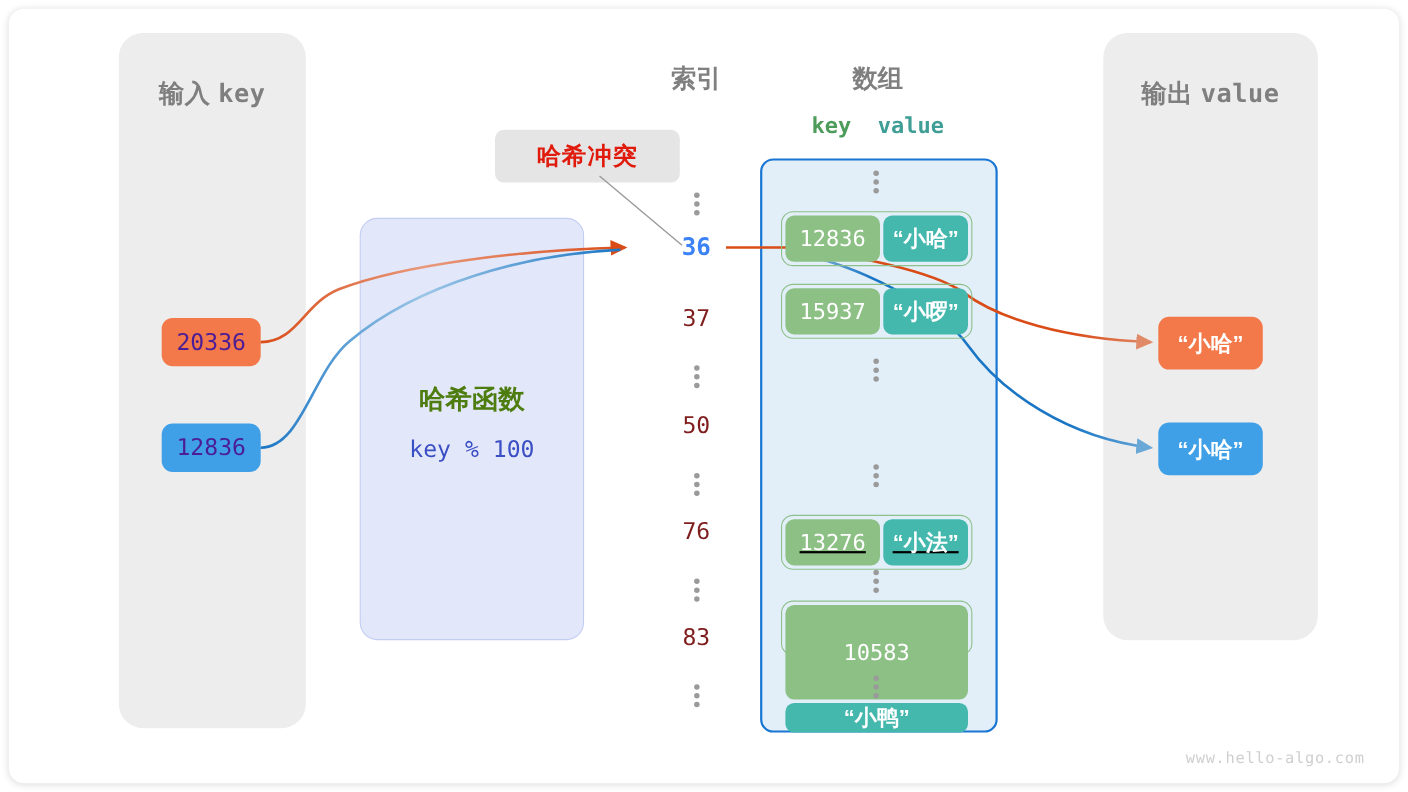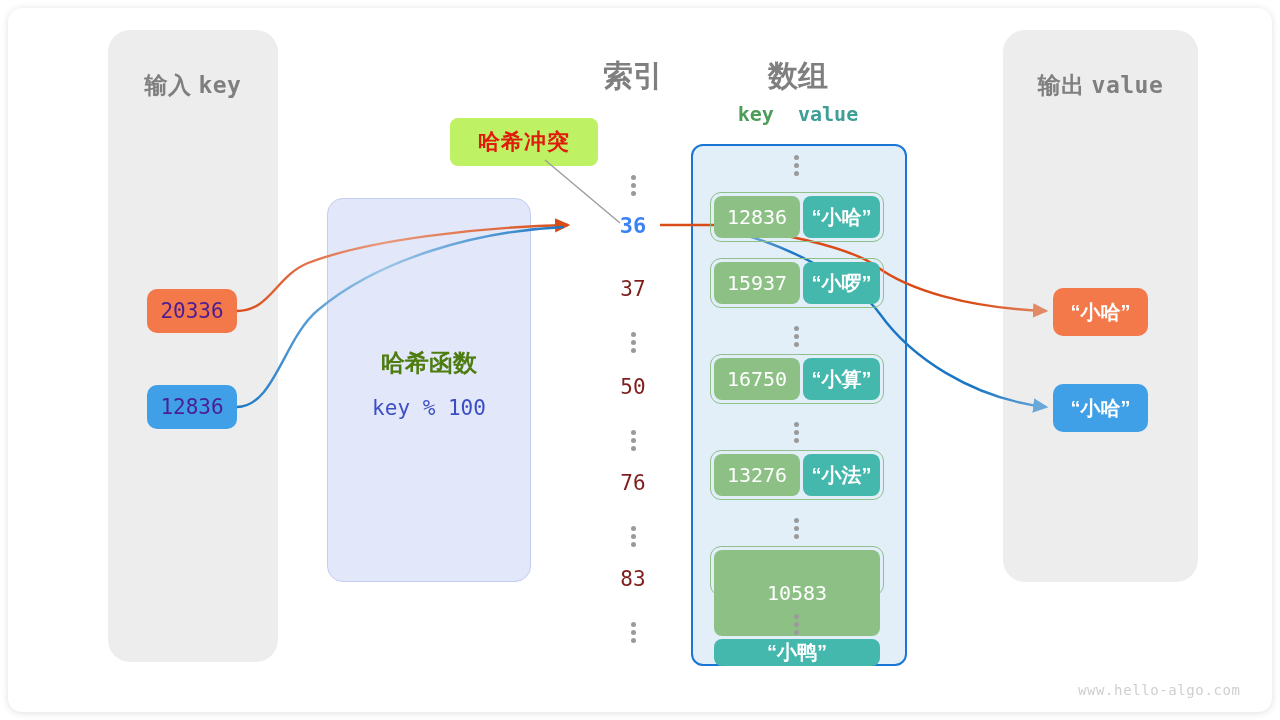--- a/index.html
+++ b/index.html
@@ -17,21 +17,21 @@
   #panel-input{ left:100px; top:22px; width:170px; height:632px; }
   #panel-output{ left:995px; top:22px; width:195px; height:552px; }
 
   .panel-title{
     position:absolute; top:40px; width:100%; text-align:center;
     color:#7f7f7f; font-weight:bold; font-size:23px; letter-spacing:.5px;
   }
   .panel-title .mono{ font-family:"DejaVu Sans Mono","Liberation Mono",monospace; }
 
   .col-head{
-    position:absolute; color:#7f7f7f; font-weight:bold; font-size:30px; text-align:center;
+    position:absolute; color:#7f7f7f; font-weight:bold; font-size:23px; text-align:center;
   }
   #head-index{ left:572px; top:48px; width:106px; }
   #head-array{ left:700px; top:48px; width:180px; }
   #head-kv{
     position:absolute; left:700px; top:94px; width:180px; text-align:center;
     font-family:"DejaVu Sans Mono","Liberation Mono",monospace; font-size:20px; font-weight:bold;
   }
   #head-kv .k{ color:#4e9c5a; }
   #head-kv .v{ color:#3f9e96; }
 
@@ -45,22 +45,22 @@
     color:#4d7c0f; font-size:24px; font-weight:bold;
   }
   #hashbox .hf-expr{
     position:absolute; top:197px; width:100%; text-align:center;
     color:#3b4fc4; font-size:21px;
     font-family:"DejaVu Sans Mono","Liberation Mono",monospace;
   }
 
   
   #collision{
-    position:absolute; left:442px; top:110px; width:148px; height:48px;
-    background:#bef264; border-radius:8px;
+    position:absolute; left:442px; top:110px; width:168px; height:48px;
+    background:#e5e5e5; border-radius:8px;
     display:flex; align-items:center; justify-content:center;
     color:#e01b0c; font-weight:bold; font-size:22px; letter-spacing:1px;
   }
 
   
   .keypill{
     position:absolute; width:90px; height:44px; border-radius:10px;
     display:flex; align-items:center; justify-content:center;
     color:#4c1d95; font-size:21px;
     font-family:"DejaVu Sans Mono","Liberation Mono",monospace;
@@ -269,30 +269,26 @@
     </div>
     <div class="row" style="top: 250px;">
       <div class="kcell">15937</div>
       <div class="vcell">“小啰”</div>
     </div>
     <div class="vdots" style="position: absolute; left: 781px; top: 315px;">
       <i></i>
       <i></i>
       <i></i>
     </div>
-    <div class="row" style="top: 346px;">
-      <div class="kcell">16750</div>
-      <div class="vcell">“小算”</div>
-    </div>
     <div class="vdots" style="position: absolute; left: 781px; top: 411px;">
       <i></i>
       <i></i>
       <i></i>
     </div>
-    <div class="row" style="top: 442px;">
+    <div class="row" style="top: 460px; text-decoration: underline;">
       <div class="kcell">13276</div>
       <div class="vcell">“小法”</div>
     </div>
     <div class="vdots" style="position: absolute; left: 781px; top: 507px;">
       <i></i>
       <i></i>
       <i></i>
     </div>
     <div class="row" style="top: 538px; flex-direction: column;">
       <div class="kcell">10583</div>

